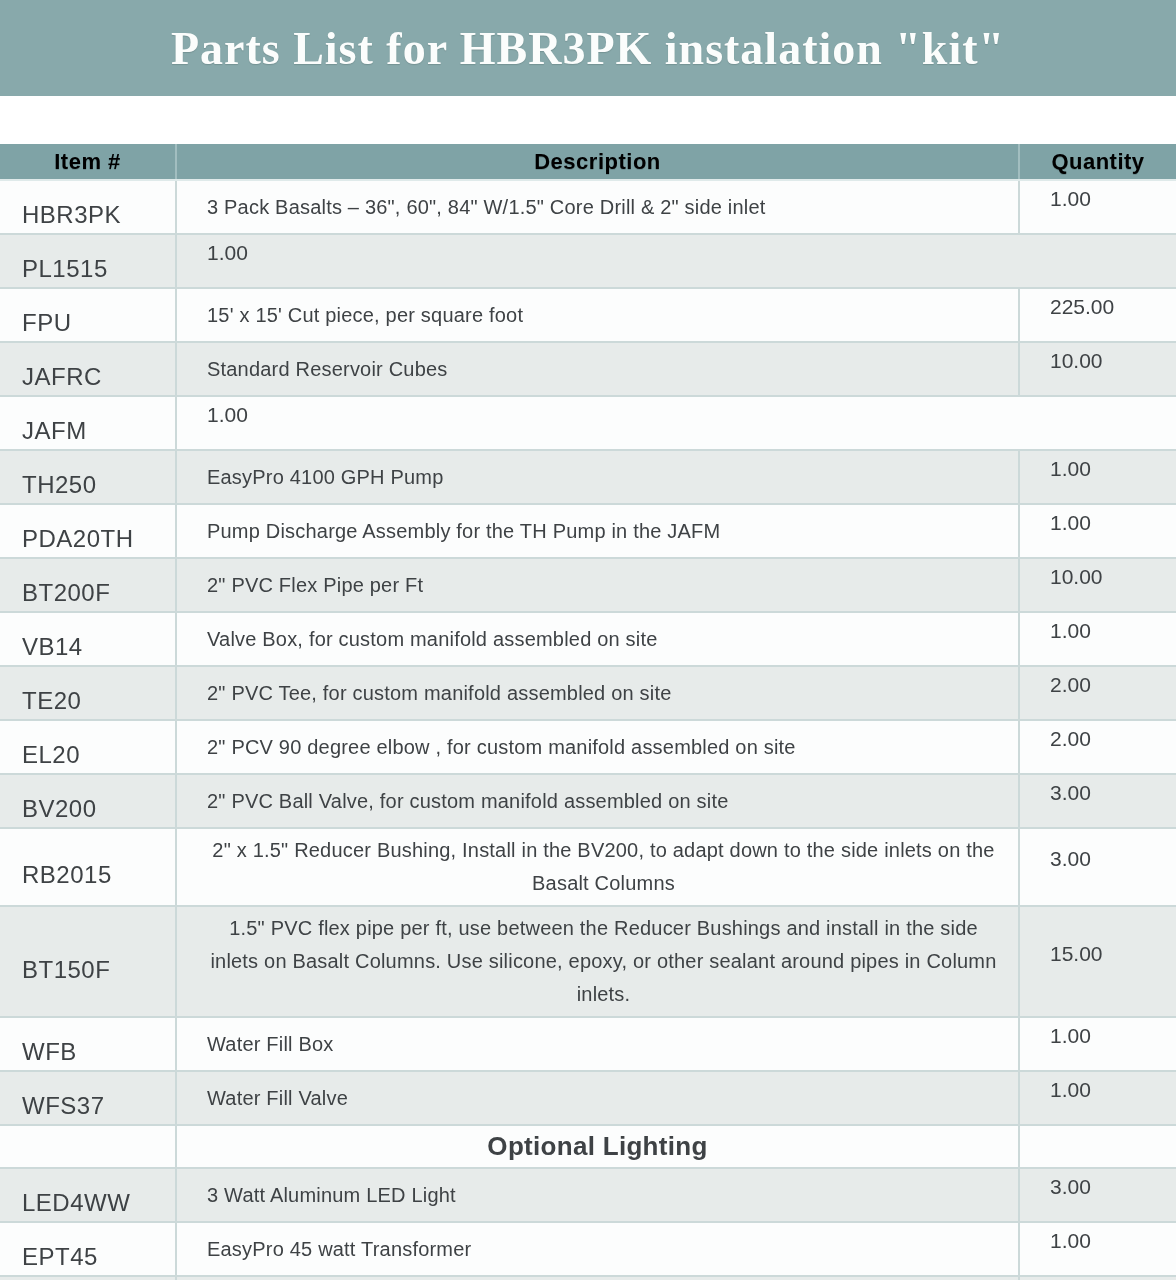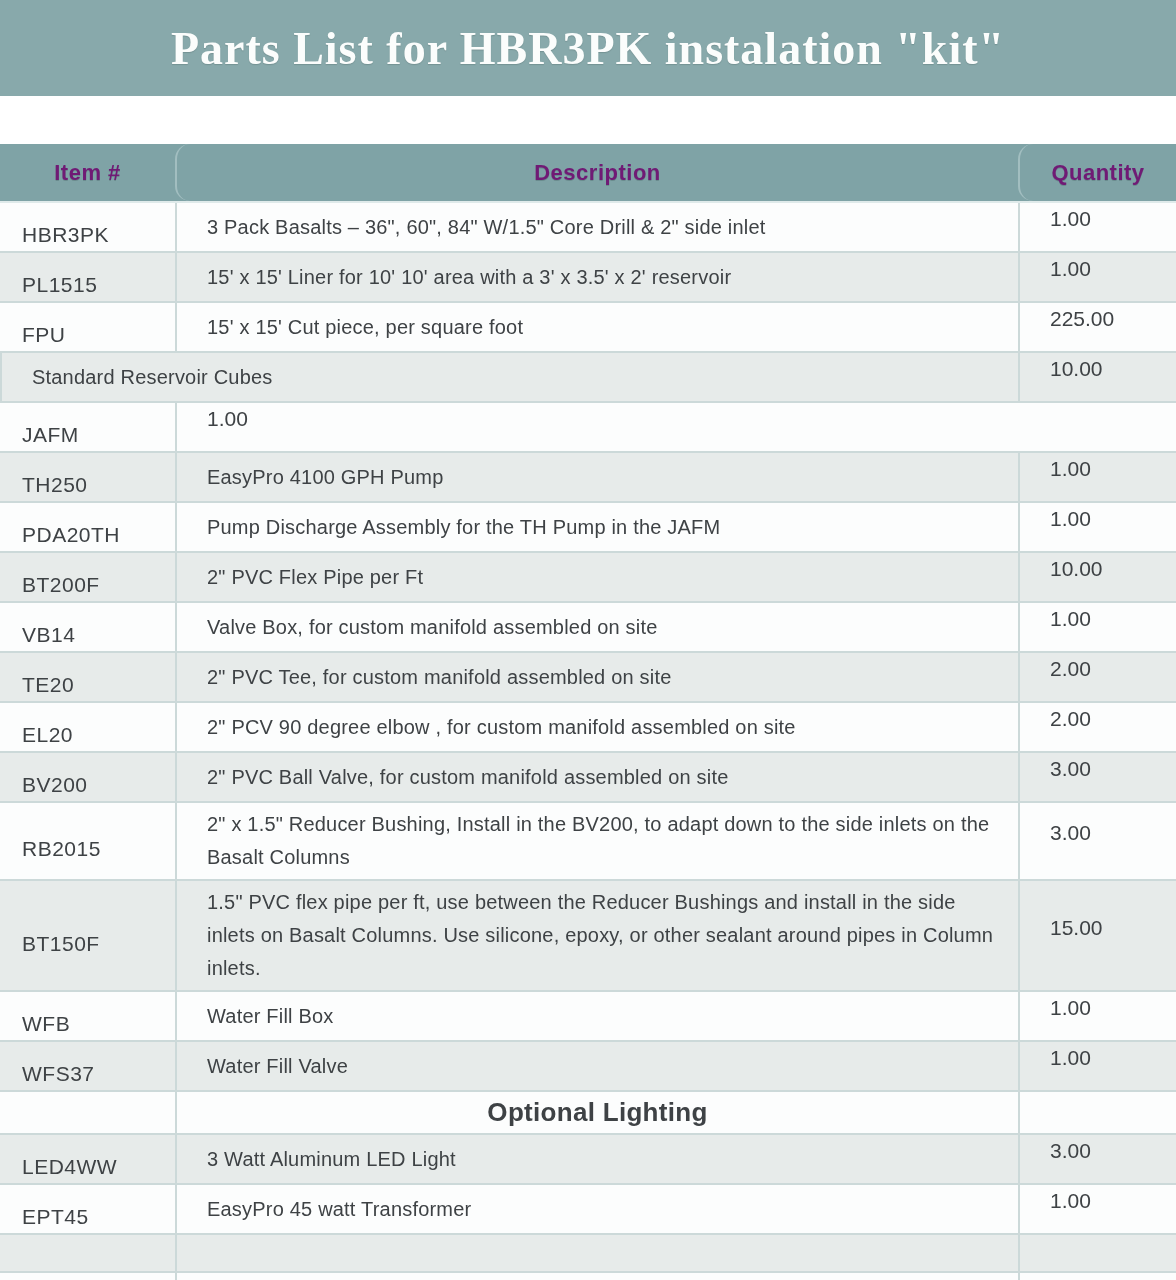--- a/index.html
+++ b/index.html
@@ -47,34 +47,33 @@
     background: var(--teal-header, #7fa3a6);
     min-height: 34px;
     border-bottom: 2px solid #dfeaea;
   }
   .cell {
     display: flex;
     align-items: center;
     box-sizing: border-box;
     color: var(--text, #3e4245);
   }
-  .cell.item  { width: 175px; flex: 0 0 175px; padding: 20px 6px 4px 22px; font-size: 21px; letter-spacing: 0.5px; }
-  .cell.desc  { flex: 1 1 auto; padding: 5px 18px 5px 30px; font-size: 20px; line-height: 33px; letter-spacing: 0.2px; border-left: 2px solid var(--line, #ccd9d9); }
+  .cell.item  { width: 175px; flex: 0 0 175px; padding: 20px 6px 4px 22px; font-size: 24px; letter-spacing: 0.5px; }
+  .cell.desc  { flex: 1 1 auto; padding: 5px 18px 5px 30px; font-size: 20px; line-height: 33px; letter-spacing: 0.2px; border-left: 2px solid var(--line, #ccd9d9); text-align: center; }
   .cell.qty   { width: 158px; flex: 0 0 158px; padding: 4px 4px 20px 30px; font-size: 21px; border-left: 2px solid var(--line, #ccd9d9); }
   .row.body { min-height: 36px; }
   .row.empty { min-height: 36px; }
   .thead .cell {
-    color: #701a75;
+    color: #000000;
     font-weight: bold;
     font-size: 22px;
     justify-content: center;
-    padding: 12px;
+    padding: 1px;
     letter-spacing: 0.5px;
     text-shadow: 0 1px 0 rgba(60,85,85,0.3);
-    border-radius: 15px;
   }
   .thead .cell.desc, .thead .cell.qty { border-left-color: #a2bec0; }
   .row.section .cell.desc {
     justify-content: center;
     font-weight: bold;
     font-size: 26px;
     padding: 4px 30px;
     letter-spacing: 0.3px;
   }
 
@@ -114,29 +113,29 @@
       <div class="cell qty">Quantity</div>
     </div>
     <div id="rows-container">
         <div class="row body">
           <div class="cell item">HBR3PK</div>
           <div class="cell desc">3 Pack Basalts – 36", 60", 84" W/1.5" Core Drill &amp; 2" side inlet</div>
           <div class="cell qty">1.00</div>
         </div>
         <div class="row body shade">
           <div class="cell item">PL1515</div>
-          <div class="cell desc">15' x 15' Liner for 10' 10' area with a 3' x 3.5' x 2' reservoir</div>
           <div class="cell qty">1.00</div>
         </div>
         <div class="row body">
           <div class="cell item">FPU</div>
           <div class="cell desc">15'  x 15' Cut piece, per square foot</div>
           <div class="cell qty">225.00</div>
         </div>
         <div class="row body shade">
+          <div class="cell item">JAFRC</div>
           <div class="cell desc">Standard Reservoir Cubes</div>
           <div class="cell qty">10.00</div>
         </div>
         <div class="row body">
           <div class="cell item">JAFM</div>
           <div class="cell qty">1.00</div>
         </div>
         <div class="row body shade">
           <div class="cell item">TH250</div>
           <div class="cell desc">EasyPro 4100 GPH Pump</div>

